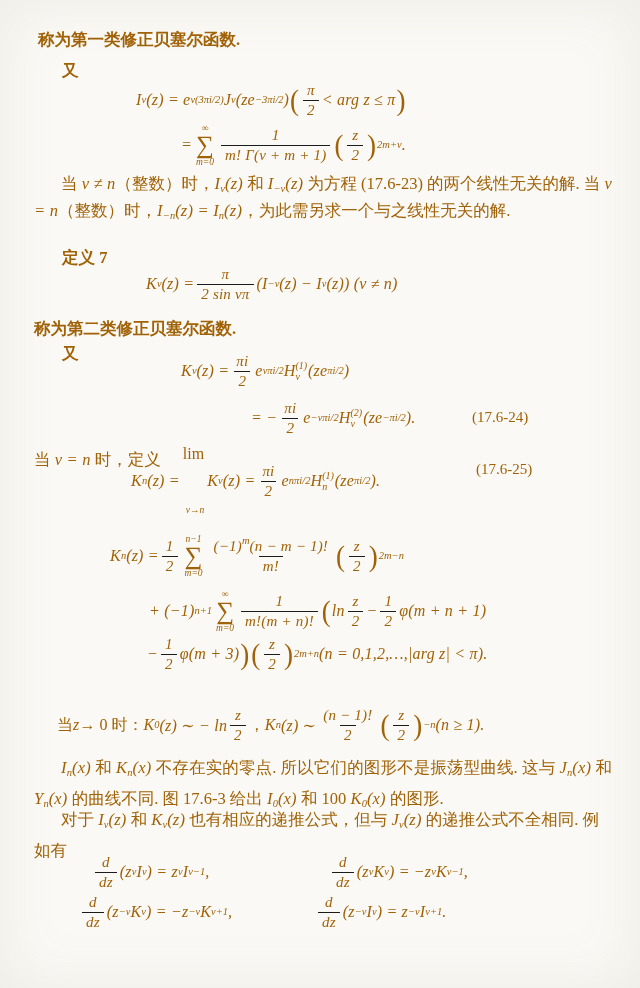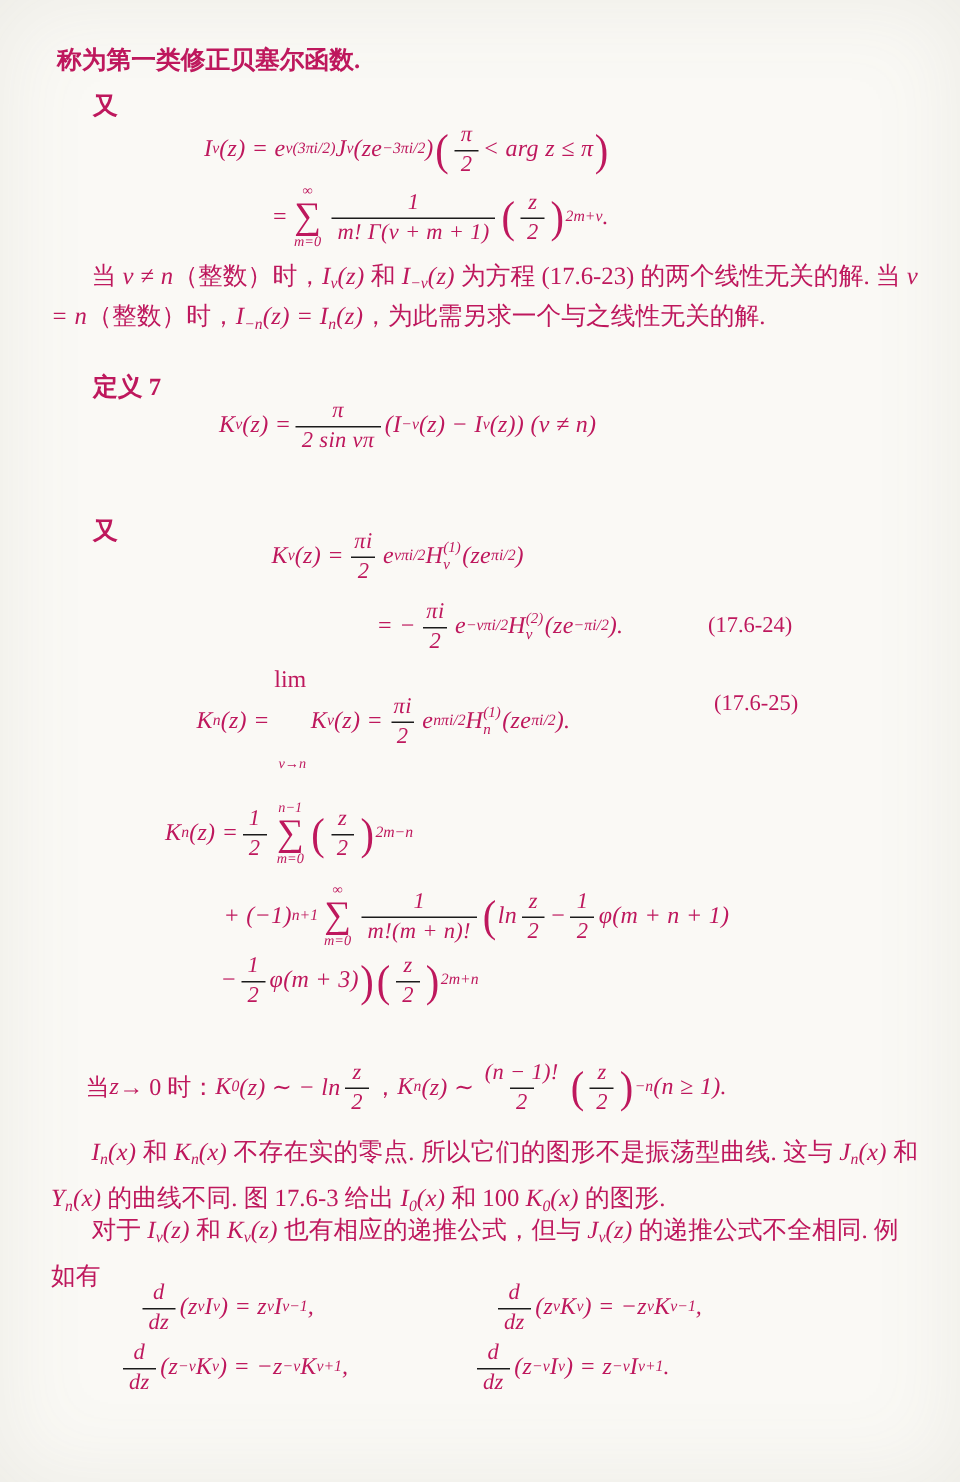--- a/index.html
+++ b/index.html
@@ -1,18 +1,18 @@
 <!DOCTYPE html>
 <html><head>
 <meta charset="utf-8">
 <style>
   html,body{margin:0;padding:0;background:#e8e8e4;}
   .page{
     position:relative;width:640px;height:988px;margin:0 auto;
-    background:#faf9f5;color:#be185d;overflow:hidden;
+    background:#faf9f5;color:#a16207;overflow:hidden;
     font-family:"Liberation Serif","DejaVu Serif",serif;
     box-shadow:inset 0 0 60px rgba(120,115,100,0.10);
     text-decoration:underline;
   }
   .para{position:absolute;font-size:16.5px;line-height:27px;}
   .para.just{text-align:justify;}
   .indent{text-indent:27px;}
   .frow{position:absolute;display:flex;align-items:center;white-space:nowrap;font-size:16px;}
   .mc{font-style:normal;}
   .mb{font-style:normal;font-weight:700;}
@@ -92,20 +92,21 @@
         <span class="mfn"><span class="mi">π</span></span>
         <span class="mfd"><span class="mi">2 sin νπ</span></span>
       </span>
       <span class="mi"> (I</span>
       <sub class="msub">−ν</sub>
       <span class="mi">(z) − I</span>
       <sub class="msub">ν</sub>
       <span class="mi">(z))  (ν ≠ n)</span>
     </div>
 
+  <div class="para" style="left:34px;top:315px;"><span class="mb">称为第二类修正贝塞尔函数.</span></div>
   <div class="para" style="left:62px;top:340px;"><span class="mb">又</span></div>
 
   <div class="frow" style="left:181px;top:349px;height:44px;">
       <span class="mi">K</span>
       <sub class="msub">ν</sub>
       <span class="mi">(z) = </span>
       <span class="mfrac">
         <span class="mfn"><span class="mi">πi</span></span>
         <span class="mfd"><span class="mi">2</span></span>
       </span>
@@ -132,20 +133,21 @@
       <span class="mss">
         <span class="msst">(2)</span>
         <span class="mssb">ν</span>
       </span>
       <span class="mi">(ze</span>
       <sup class="msup">−πi/2</sup>
       <span class="mi">).</span>
     </div>
   <span class="eqno" style="left:462px;top:409px;">(17.6-24)</span>
 
+  <div class="para" style="left:34px;top:446px;"><span class="mc">当 </span><span class="mi">ν = n</span><span class="mc"> 时，定义</span></div>
 
   <div class="frow" style="left:131px;top:460px;height:42px;">
       <span class="mi">K</span>
       <sub class="msub">n</sub>
       <span class="mi">(z) = </span>
       <span class="mlim">
         <span class="mlimt">lim</span>
         <span class="mlimb">ν→n</span>
       </span>
       <span class="mi"> K</span>
@@ -174,20 +176,24 @@
       <sub class="msub">n</sub>
       <span class="mi">(z) = </span>
       <span class="mfrac">
         <span class="mfn"><span class="mi">1</span></span>
         <span class="mfd"><span class="mi">2</span></span>
       </span>
       <span class="msum">
         <span class="msumt">n−1</span>
         <span class="msums">∑</span>
         <span class="msumb">m=0</span>
+      </span>
+      <span class="mfrac">
+        <span class="mfn"><span class="mi">(−1)</span><sup class="msup">m</sup><span class="mi">(n − m − 1)!</span></span>
+        <span class="mfd"><span class="mi">m!</span></span>
       </span>
       <span class="mbig">(</span>
       <span class="mfrac">
         <span class="mfn"><span class="mi">z</span></span>
         <span class="mfd"><span class="mi">2</span></span>
       </span>
       <span class="mbig">)</span>
       <sup class="msup">2m−n</sup>
     </div>
   <div class="frow" style="left:149px;top:585px;height:52px;">
@@ -223,20 +229,21 @@
       </span>
       <span class="mi"> φ(m + 3)</span>
       <span class="mbig">)</span>
       <span class="mbig">(</span>
       <span class="mfrac">
         <span class="mfn"><span class="mi">z</span></span>
         <span class="mfd"><span class="mi">2</span></span>
       </span>
       <span class="mbig">)</span>
       <sup class="msup">2m+n</sup>
+      <span class="mi">  (n = 0,1,2,…,|arg z| &lt; π).</span>
     </div>
 
 
   <div class="frow" style="left:57px;top:703px;height:44px;">
       <span class="mc">当 </span>
       <span class="mi">z</span>
       <span class="mc"> → 0 时：</span>
       <span class="mi">K</span>
       <sub class="msub">0</sub>
       <span class="mi">(z) ∼ − ln </span>

